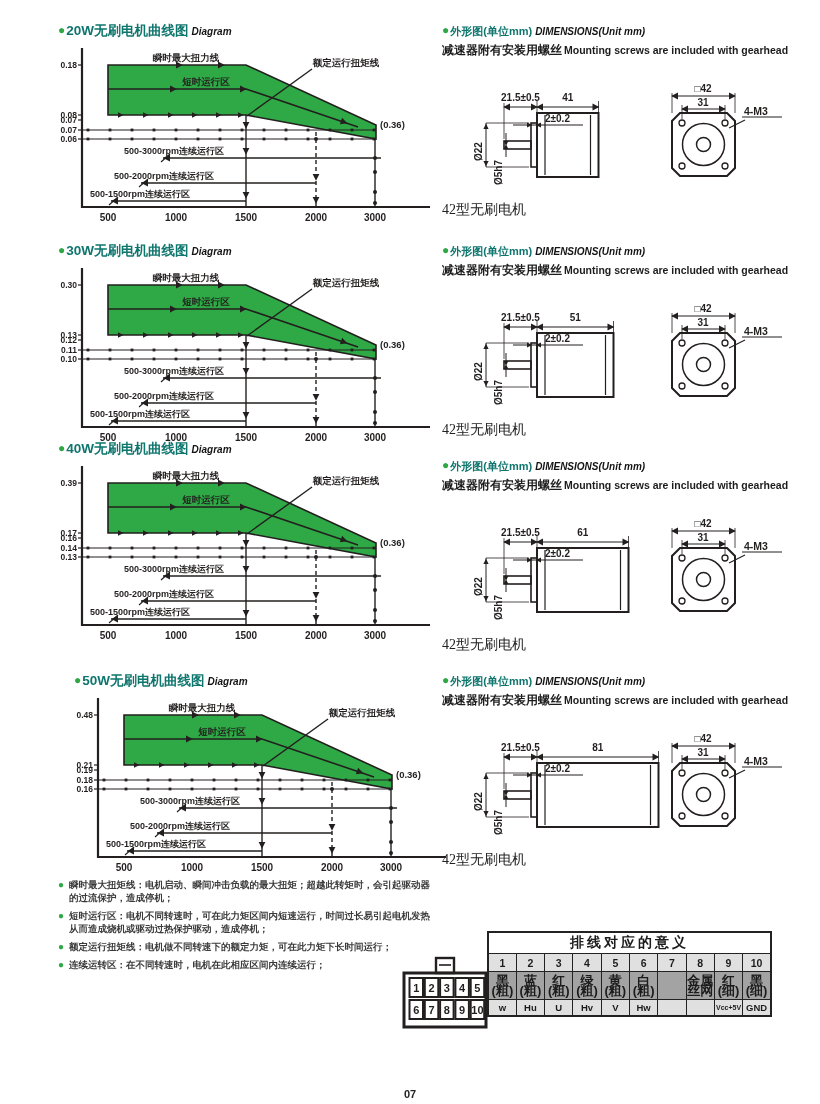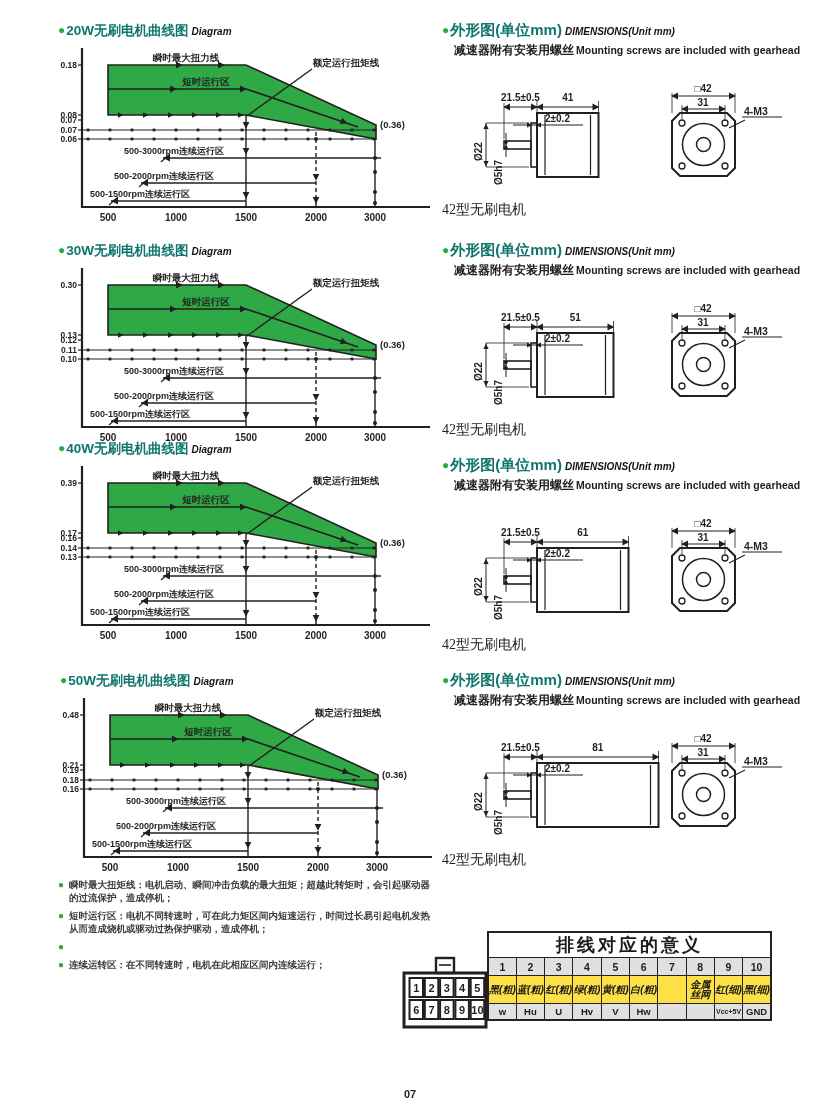--- a/index.html
+++ b/index.html
@@ -7,41 +7,41 @@
     width:820px;height:1104px;position:relative;background:#fff;
     font-family:"Liberation Sans","DejaVu Sans",sans-serif;color:#1c1c1c;
     overflow:hidden;
   }
   .abs{position:absolute;}
   
   .block-title{white-space:nowrap;line-height:16px;}
   .dot{font-size:12px;vertical-align:1px;margin-right:1px;}
   .t-cn{font-weight:bold;font-size:13.5px;color:#0f766e;text-align:right;}
   .t-en{font-weight:bold;font-size:10px;color:#141414;margin-left:3px;font-style:italic;}
-  .dim-title .t-cn{font-size:15px;}
+  .dim-title .t-cn{font-size:11px;}
   .dim-sub{margin-top:2px;line-height:14px;white-space:nowrap;}
-  .s-cn{font-weight:bold;font-size:12px;margin-left:12px;}
+  .s-cn{font-weight:bold;font-size:12px;}
   .s-en{font-weight:bold;font-size:10.5px;margin-left:2px;}
   svg{display:block;}
   .dim-caption{font-family:"Liberation Serif","DejaVu Serif",serif;
     font-size:14px;color:#222;width:220px;text-align:left;margin-top:4px;}
   
   .note{display:flex;margin-bottom:5px;}
   .note-dot{font-size:10px;line-height:13px;margin-right:5px;}
   .note-text{font-size:9.5px;font-weight:bold;color:#3a3a3a;line-height:13px;}
   
   .wiring-title-cn{font-weight:bold;font-size:12.5px;line-height:15px;white-space:nowrap;}
   .wiring-title-en{font-weight:bold;font-size:10px;line-height:13px;margin-left:10px;white-space:nowrap;}
   table.wiretab{border-collapse:collapse;table-layout:fixed;width:285px;
     border:2.5px solid #222;}
   table.wiretab td{border:1.6px solid #222;text-align:center;vertical-align:middle;
     padding:0;overflow:hidden;}
-  td.th-span{height:20px;font-weight:bold;font-size:18px;letter-spacing:3px;background:#fff;}
+  td.th-span{height:20px;font-weight:bold;font-size:14px;letter-spacing:3px;background:#fff;}
   tr.pins td{height:17px;font-weight:bold;font-size:10.5px;background:#e0e0e0;}
-  tr.wcolors td{height:27px;font-size:10px;font-weight:bold;background:#fde047;line-height:10px;font-style:italic;}
+  tr.wcolors td{height:27px;font-size:13px;font-weight:bold;background:#a3a3a3;line-height:10px;}
   tr.signals td{height:15px;font-weight:bold;font-size:9.5px;background:#e0e0e0;}
   tr.signals td.small{font-size:7px;}
   .footer{width:100%;text-align:center;font-size:11px;font-weight:bold;color:#222;}
 </style>
 </head>
 <body>
 
 <div class="abs chart-block" style="left:58px;top:22px;width:378px;">
   <div class="block-title"><span class="dot" style="color:#2EA845">●</span><span class="t-cn">20W无刷电机曲线图</span><span class="t-en">Diagram</span></div>
   <svg class="chart" viewBox="0 0 376 192" width="376" height="192">
@@ -323,21 +323,21 @@
       <text x="19" y="93" font-size="8.5" font-weight="700" fill="#231f1f" text-anchor="end">0.14</text>
       <path d="M20 99 H24" stroke="#231f1f" stroke-width="1.2"></path>
       <text x="19" y="102" font-size="8.5" font-weight="700" fill="#231f1f" text-anchor="end">0.13</text>
       <text x="50" y="181" font-size="10" font-weight="700" fill="#231f1f" text-anchor="middle">500</text>
       <text x="118" y="181" font-size="10" font-weight="700" fill="#231f1f" text-anchor="middle">1000</text>
       <text x="188" y="181" font-size="10" font-weight="700" fill="#231f1f" text-anchor="middle">1500</text>
       <text x="258" y="181" font-size="10" font-weight="700" fill="#231f1f" text-anchor="middle">2000</text>
       <text x="317" y="181" font-size="10" font-weight="700" fill="#231f1f" text-anchor="middle">3000</text>
     </svg>
 </div>
-<div class="abs chart-block" style="left:60px;top:672px;width:378px;">
+<div class="abs chart-block" style="left:74px;top:672px;width:378px;">
   <div class="block-title"><span class="dot" style="color:#2EA845">●</span><span class="t-cn">50W无刷电机曲线图</span><span class="t-en">Diagram</span></div>
   <svg class="chart" viewBox="0 0 376 192" width="376" height="192">
       <polygon points="50,25 188,25 318,85 318,99 188,75 50,75" fill="#2EA945" stroke="#231f1f" stroke-width="1.6"></polygon>
       <polygon points="118,21.6 124.8,25 118,28.4" fill="#231f1f"></polygon>
       <polygon points="160,21.6 166.8,25 160,28.4" fill="#231f1f"></polygon>
       <polygon points="60,72.2 65.6,75 60,77.8" fill="#231f1f"></polygon>
       <polygon points="85,72.2 90.6,75 85,77.8" fill="#231f1f"></polygon>
       <polygon points="110,72.2 115.6,75 110,77.8" fill="#231f1f"></polygon>
       <polygon points="134,72.2 139.6,75 134,77.8" fill="#231f1f"></polygon>
       <polygon points="158,72.2 163.6,75 158,77.8" fill="#231f1f"></polygon>
@@ -668,20 +668,21 @@
   <div class="note">
       <span class="note-dot" style="color:#2EA845">●</span>
       <span class="note-text">瞬时最大扭矩线：电机启动、瞬间冲击负载的最大扭矩；超越此转矩时，会引起驱动器的过流保护，造成停机；</span>
     </div>
   <div class="note">
       <span class="note-dot" style="color:#2EA845">●</span>
       <span class="note-text">短时运行区：电机不同转速时，可在此力矩区间内短速运行，时间过长易引起电机发热从而造成烧机或驱动过热保护驱动，造成停机；</span>
     </div>
   <div class="note">
       <span class="note-dot" style="color:#2EA845">●</span>
+      <span class="note-text">额定运行扭矩线：电机做不同转速下的额定力矩，可在此力矩下长时间运行；</span>
     </div>
   <div class="note">
       <span class="note-dot" style="color:#2EA845">●</span>
       <span class="note-text">连续运转区：在不同转速时，电机在此相应区间内连续运行；</span>
     </div>
 </div>
 
 <div class="abs" style="left:442px;top:900px;width:376px;">
 </div>
 

